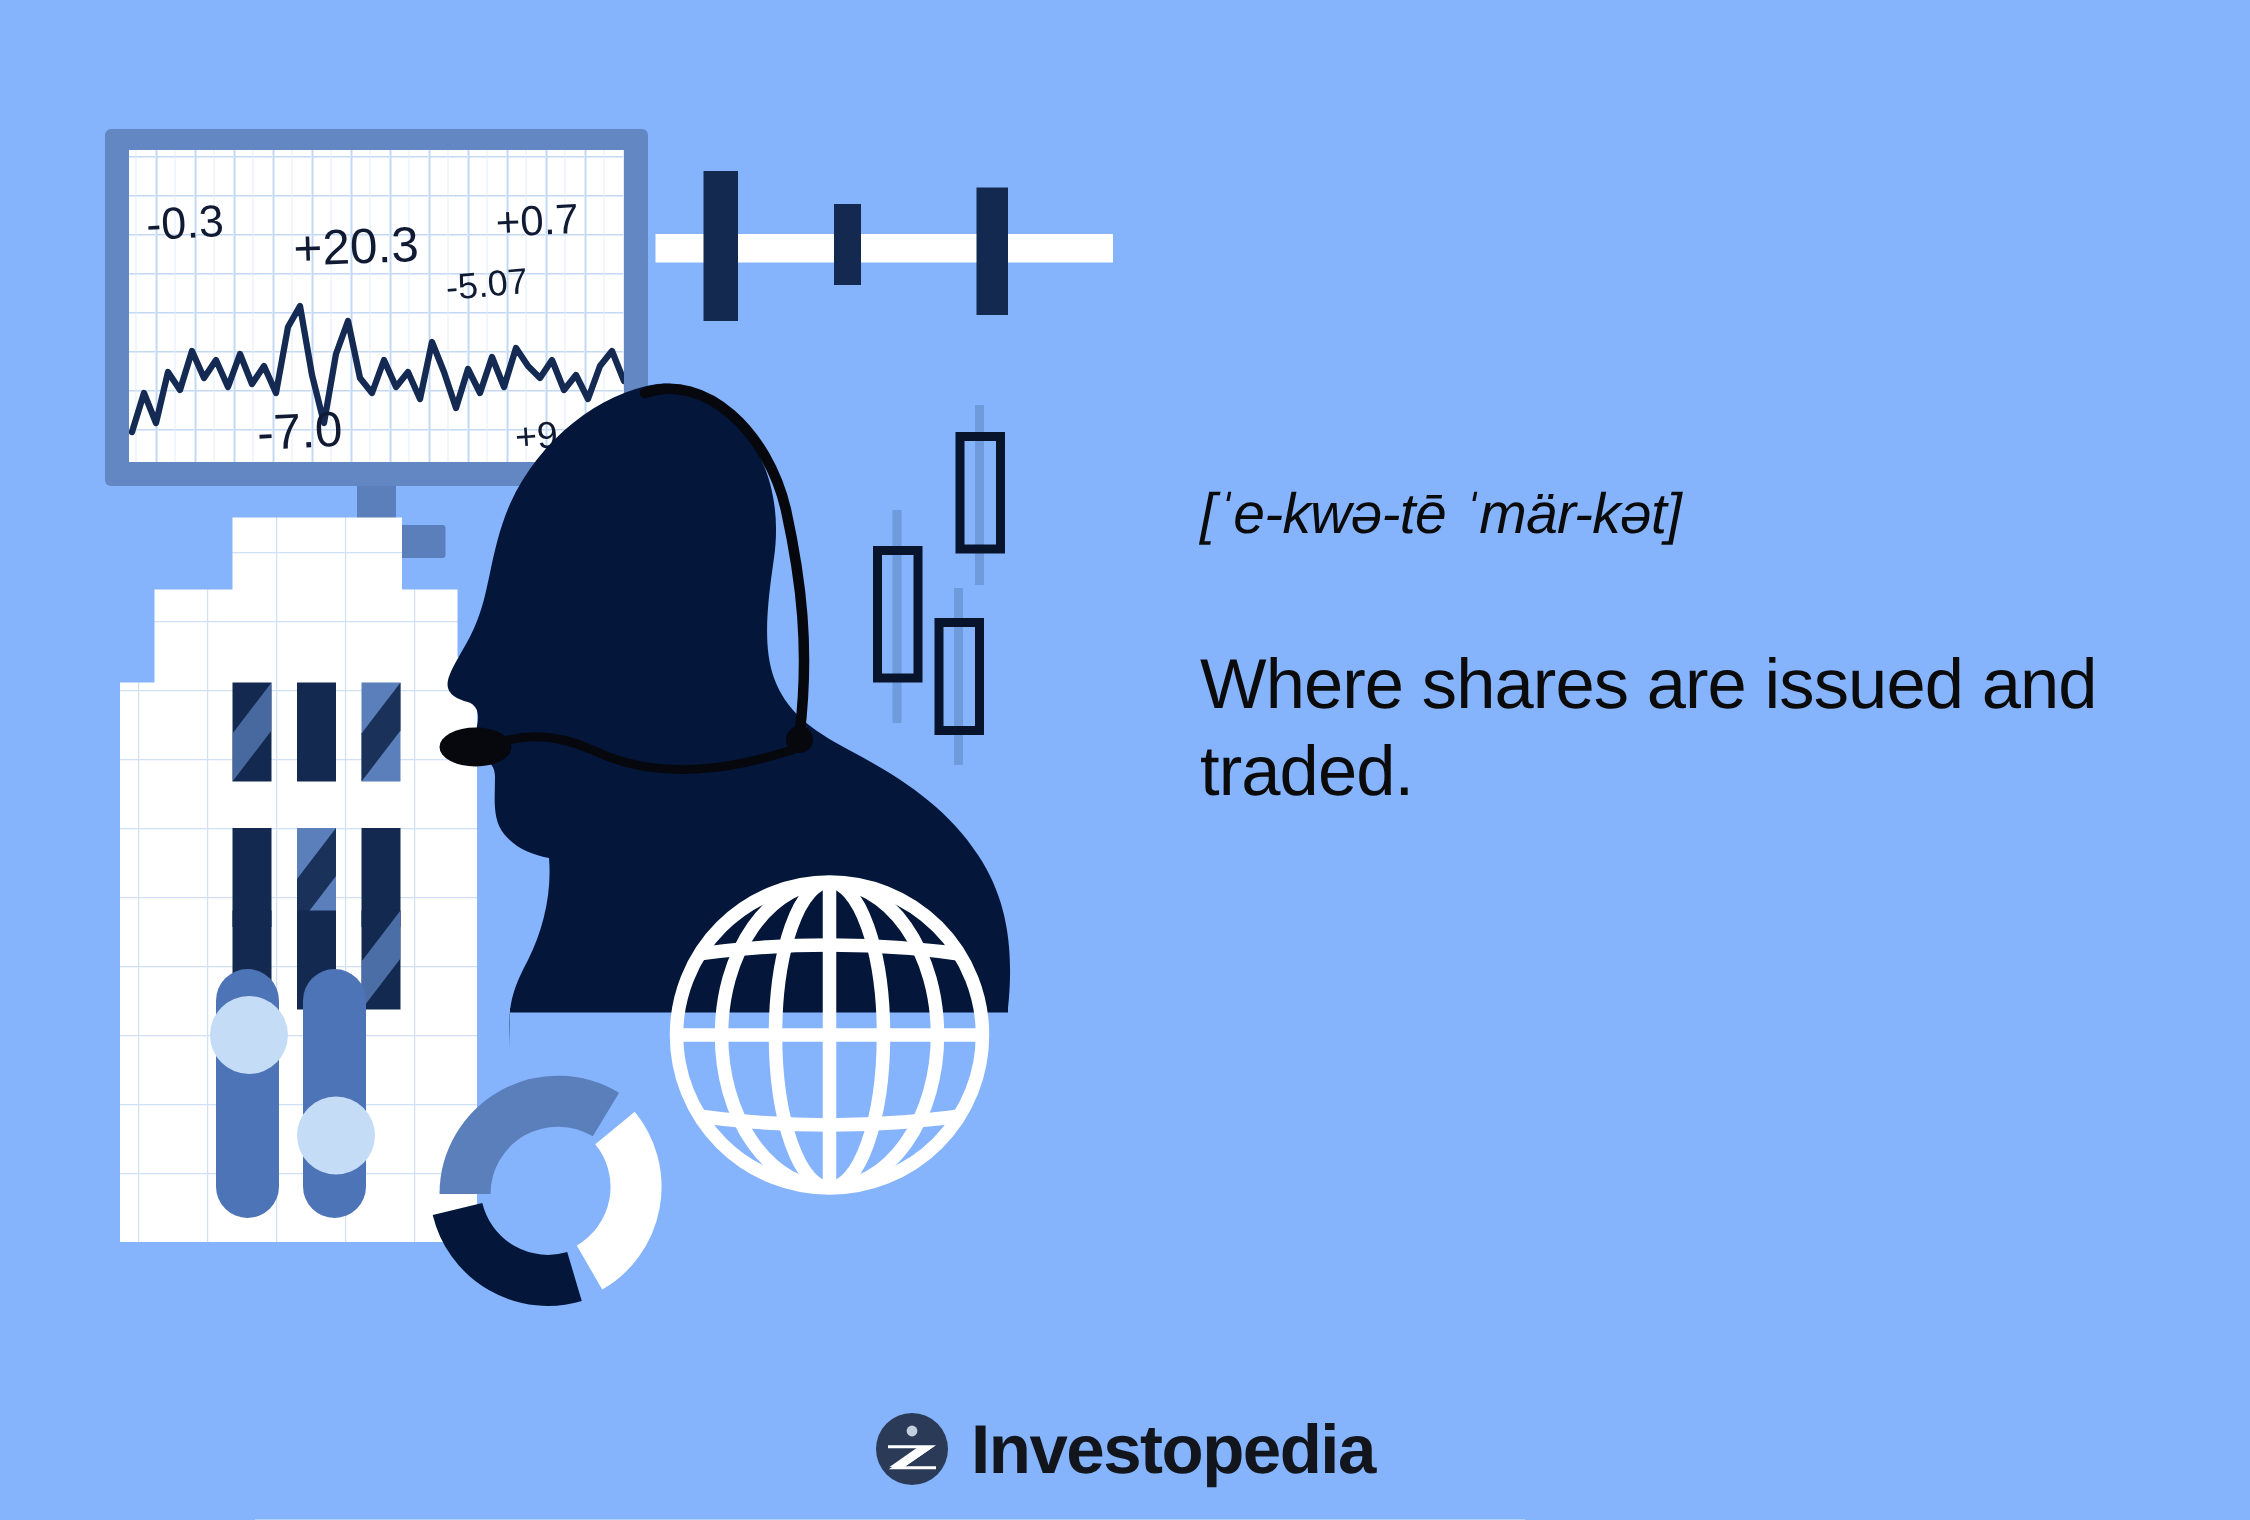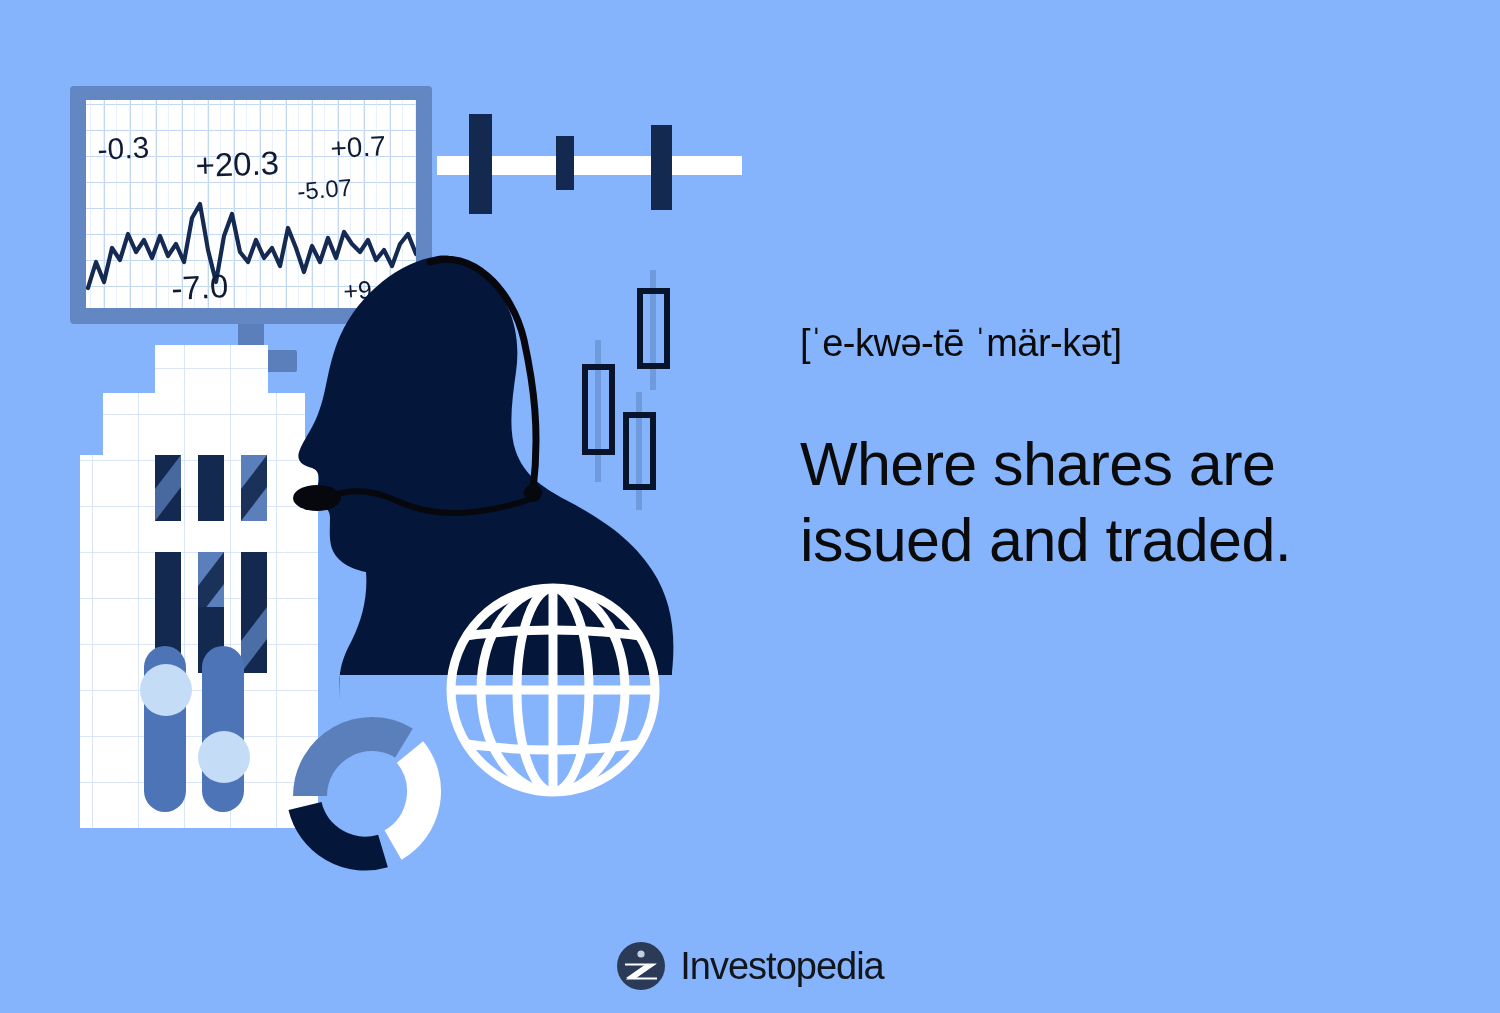--- a/index.html
+++ b/index.html
@@ -39,48 +39,49 @@
     font-size: 80px;
     font-weight: 700;
     line-height: 0.98;
     color: #0b0b0b;
     letter-spacing: -1.5px;
     margin: 0;
     white-space: nowrap;
   }
   #pronunciation {
     font-size: 38px;
+    font-style: italic;
     color: #0b0b0b;
     margin: 22px 0 0 0;
     letter-spacing: -0.5px;
     white-space: nowrap;
   }
   #definition {
-    font-size: 61px;
+    font-size: 47px;
     line-height: 1.24;
     color: #0b0b0b;
     margin: 62px 0 0 0;
     letter-spacing: -0.6px;
     max-width: 620px;
   }
 
   
   #footer-logo {
     position: absolute;
     left: 0;
     right: 0;
     bottom: 22px;
     display: flex;
     align-items: center;
     justify-content: center;
     gap: 14px;
   }
   #logo-wordmark {
-    font-size: 38px;
-    font-weight: 400;
+    font-size: 46px;
+    font-weight: 700;
     color: #12151c;
     letter-spacing: -1px;
     line-height: 1;
   }
 </style>
 </head>
 <body>
 
 <div id="canvas" style="background: rgb(133, 180, 253);">
 

